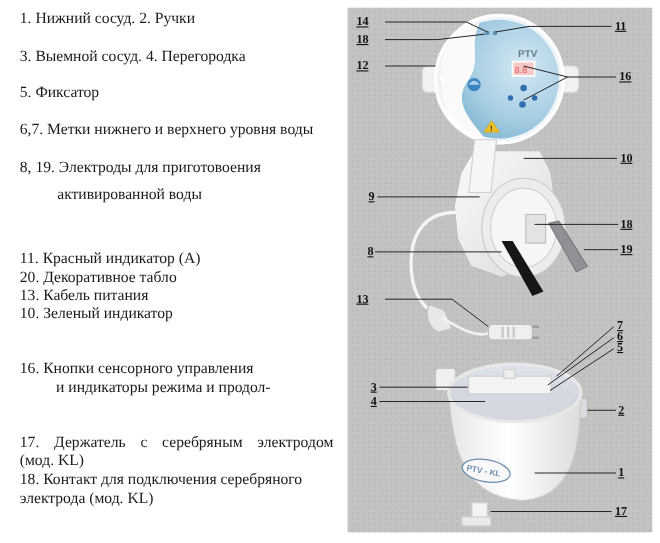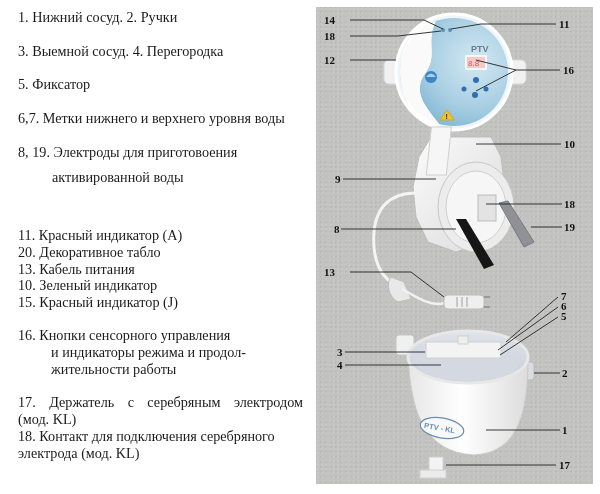--- a/index.html
+++ b/index.html
@@ -25,41 +25,39 @@
       background: #c2c2c0;
       background-image:
         radial-gradient(rgba(255,255,255,0.08) 1px, transparent 1px),
         radial-gradient(rgba(0,0,0,0.05) 1px, transparent 1px);
       background-size: 4px 4px, 5px 5px;
       background-position: 0 0, 2px 2px;
     }
     .panel svg { position: absolute; left: 0; top: 0; }
     .num {
       position: absolute; font-family: "Liberation Serif", serif; font-weight: bold;
-      font-size: 11px; color: #111; line-height: 11px;
+      font-size: 11px; color: #111; line-height: 11px; text-decoration: underline;
     }
   </style>
 </head>
 <body>
 
 <div class="legend">
   <div class="line" style="top:9px">1. Нижний сосуд.   2. Ручки</div>
   <div class="line" style="top:43px">3. Выемной сосуд. 4. Перегородка</div>
   <div class="line" style="top:76px">5. Фиксатор</div>
   <div class="line" style="top:110px">6,7. Метки нижнего и верхнего уровня воды</div>
   <div class="line" style="top:144px">8, 19. Электроды для приготовоения</div>
   <div class="line indent" style="top:169px">активированной воды</div>
   <div class="line" style="top:227px">11. Красный индикатор (А)</div>
   <div class="line" style="top:244px">20. Декоративное табло</div>
   <div class="line" style="top:261px">13. Кабель питания</div>
   <div class="line" style="top:277px">10. Зеленый индикатор</div>
-  <div class="line" style="top:294px">15. Красный индикатор (J)</div>
   <div class="line" style="top:327px">16. Кнопки сенсорного управления</div>
   <div class="line indent2" style="top:344px">и индикаторы режима и продол-</div>
-  <div class="line indent2" style="top:361px">жительности работы</div>
   <div class="line just" style="top:394px">17. Держатель с серебряным электродом</div>
   <div class="line" style="top:411px">(мод. KL)</div>
   <div class="line" style="top:428px">18. Контакт для подключения серебряного</div>
   <div class="line" style="top:445px">электрода  (мод. KL)</div>
 </div>
 
 <div class="panel">
 
   <svg width="277" height="477" viewBox="0 0 277 477">
     <defs>

